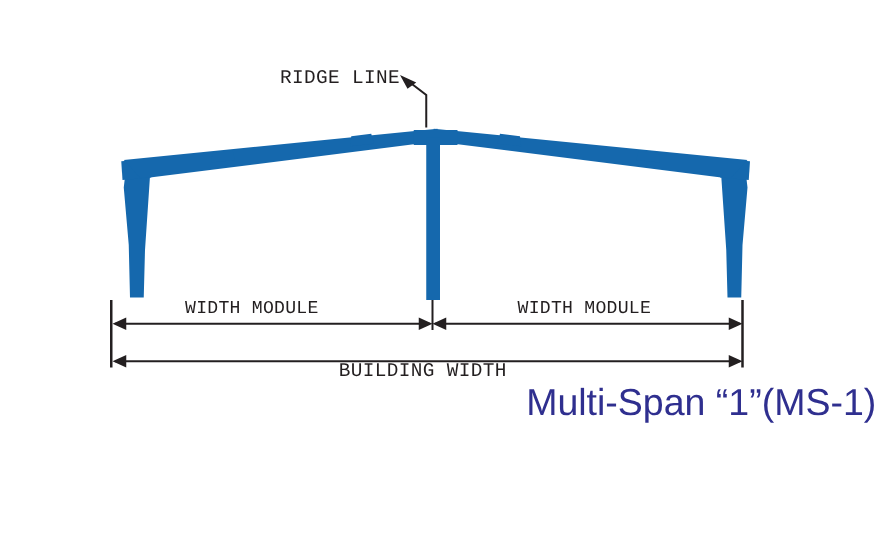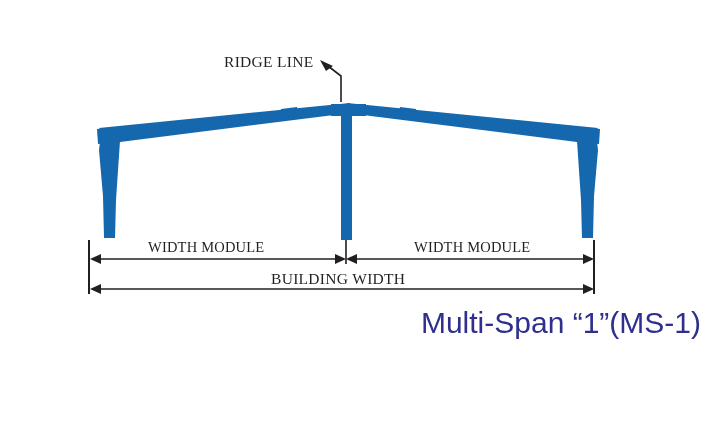--- a/index.html
+++ b/index.html
@@ -21,21 +21,21 @@
     position: absolute;
     left: 0;
     top: 0;
     width: 701px;
     height: 428px;
   }
   .lbl {
     position: absolute;
     white-space: nowrap;
     color: #231f20;
-    font-family: Liberation Serif, serif;
+    font-family: Liberation Mono, monospace;
   }
   .lbl-ridge {
     left: 224px;
     top: 53px;
     font-size: 15.5px;
     letter-spacing: 0.3px;
   }
   .lbl-wm-left {
     left: 148px;
     top: 239px;
@@ -43,21 +43,21 @@
     letter-spacing: 0.2px;
   }
   .lbl-wm-right {
     left: 414px;
     top: 239px;
     font-size: 14.5px;
     letter-spacing: 0.2px;
   }
   .lbl-bw {
     left: 271px;
-    top: 270px;
+    top: 288px;
     font-size: 15.5px;
     letter-spacing: 0.3px;
   }
   .title {
     position: absolute;
     left: 0;
     top: 306px;
     width: 701px;
     text-align: right;
     font-size: 30px;

